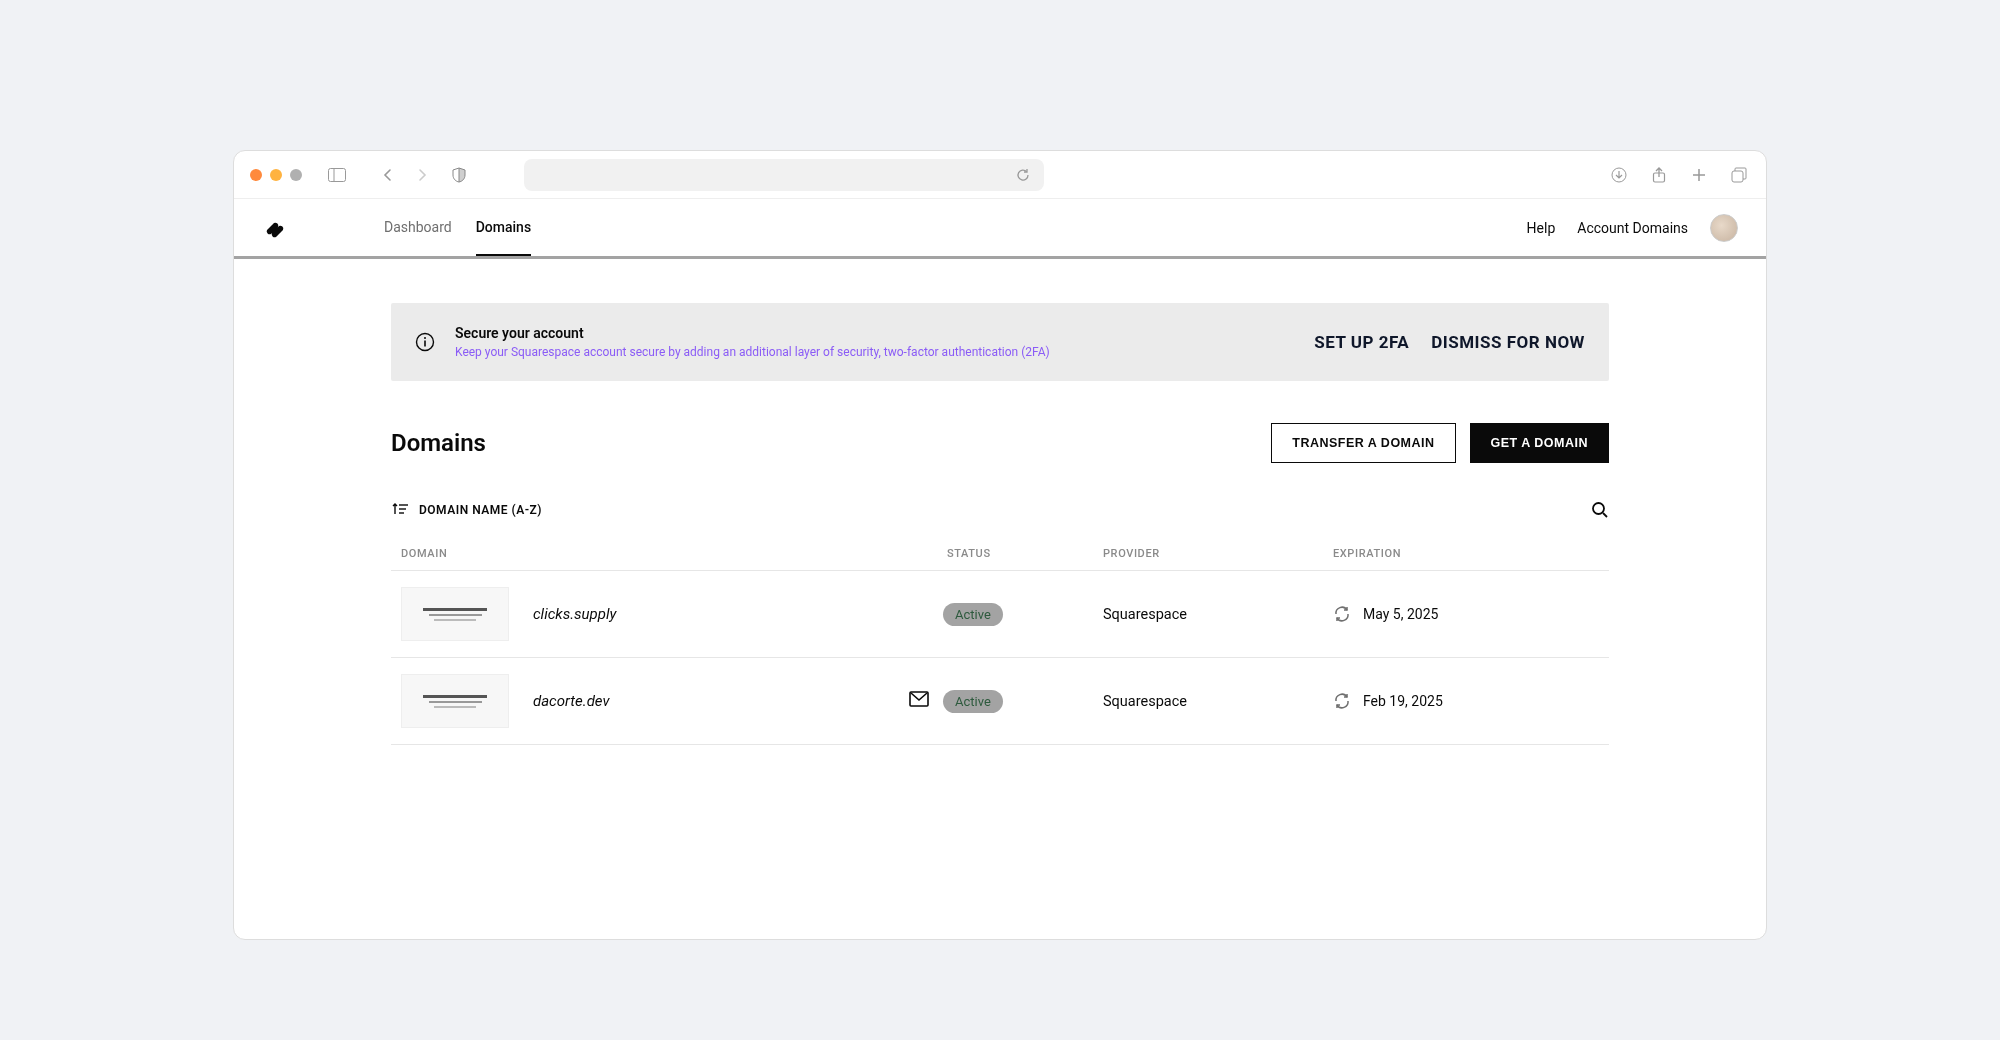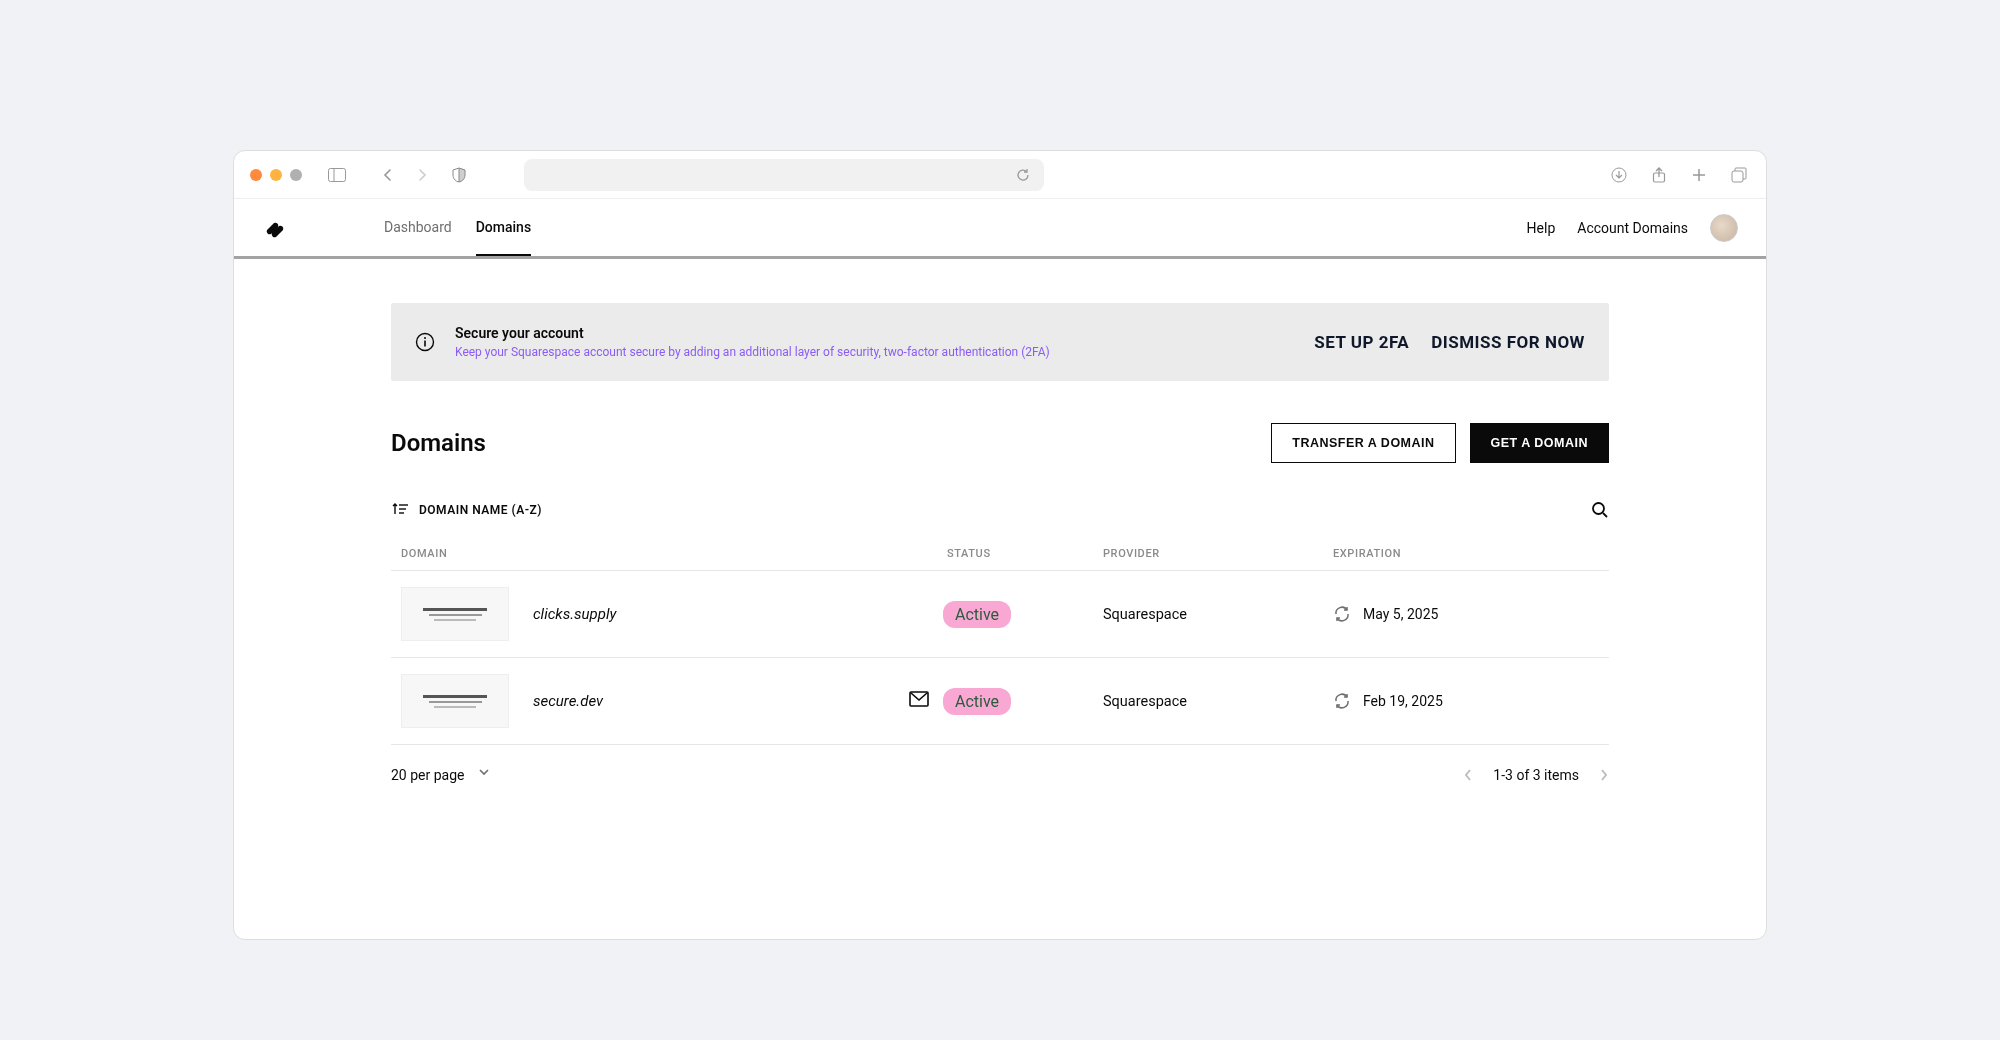--- a/index.html
+++ b/index.html
@@ -117,21 +117,21 @@
     gap:3px; flex-shrink:0;
   }
   .thumb .line1 { width:60%; height:3px; background:#555; }
   .thumb .line2 { width:50%; height:2px; background:#999; }
   .thumb .line3 { width:40%; height:2px; background:#bbb; }
   .domain-cell { width:556px; display:flex; align-items:center; gap:24px; padding-left:10px;}
   .domain-name { font-size:15px; color:#0a0a0a;font-style:italic; }
   .status-cell { width:156px; display:flex; align-items:center; gap:14px; }
   .mail-icon { width:20px; height:20px; margin-left:-38px;}
   .badge {
-    background:#f9a8d4; color:#2d5a3d; font-size:16px;
+    background:#a3a3a3; color:#2d5a3d; font-size:13px;
     padding:4px 12px; border-radius:12px; display:inline-block;
   }
   .provider-cell { width:230px; font-size:14.5px; color:#0a0a0a; }
   .exp-cell { flex:1; display:flex; align-items:center; gap:12px; font-size:14px; color:#0a0a0a; }
   .renew-icon { width:18px; height:18px; color:#6f6f6f; }
   
   .pager-row { display:flex; align-items:center; margin-top:22px; }
   .per-page { display:flex; align-items:center; gap:14px; font-size:14px; color:#0a0a0a; cursor:pointer;}
   .chev { width:14px; height:14px; color:#6f6f6f;}
   .pager { margin-left:auto; display:flex; align-items:center; gap:20px; }
@@ -307,21 +307,21 @@
               <span>May 5, 2025</span>
             </div>
           </div>
           <div class="trow">
             <div class="domain-cell">
               <div class="thumb">
                 <div class="line1"></div>
                 <div class="line2"></div>
                 <div class="line3"></div>
               </div>
-              <span class="domain-name">secure.dev</span>
+              <span class="domain-name">dacorte.dev</span>
             </div>
             <div class="status-cell">
               <span class="mail-icon">
                 <svg width="20" height="16" viewBox="0 0 20 16">
                   <rect x="1" y="1" width="18" height="14" rx="1" stroke="#0a0a0a" fill="none" stroke-width="1.6"></rect>
                   <path d="M2 2 L10 9 L18 2" stroke="#0a0a0a" fill="none" stroke-width="1.6"></path>
                 </svg>
               </span>
               <span class="badge">Active</span>
             </div>
@@ -333,39 +333,16 @@
                   <path d="M14 2 L14 5 L11 5" stroke="#6f6f6f" fill="none" stroke-width="1.5"></path>
                   <path d="M15 9 A6 6 0 0 1 4 13" stroke="#6f6f6f" fill="none" stroke-width="1.5"></path>
                   <path d="M4 16 L4 13 L7 13" stroke="#6f6f6f" fill="none" stroke-width="1.5"></path>
                 </svg>
               </span>
               <span>Feb 19, 2025</span>
             </div>
           </div>
         </div>
 
-      <div class="pager-row">
-        <div class="per-page">
-          <span>20 per page</span>
-          <span class="chev">
-            <svg width="12" height="8" viewBox="0 0 12 8">
-                <path d="M2 2 L6 6 L10 2" stroke="#6f6f6f" fill="none" stroke-width="1.6"></path>
-              </svg>
-          </span>
-        </div>
-        <div class="pager">
-          <span class="pager-arrow">
-            <svg width="10" height="14" viewBox="0 0 10 14">
-                <path d="M7 2 L3 7 L7 12" stroke="#bbb" stroke-width="1.8" fill="none"></path>
-              </svg>
-          </span>
-          <span class="pager-count">1-3 of 3 items</span>
-          <span class="pager-arrow">
-            <svg width="10" height="14" viewBox="0 0 10 14">
-                <path d="M3 2 L7 7 L3 12" stroke="#bbb" stroke-width="1.8" fill="none"></path>
-              </svg>
-          </span>
-        </div>
-      </div>
 
     </div>
   </div>
 </div>
 
 </body></html>

